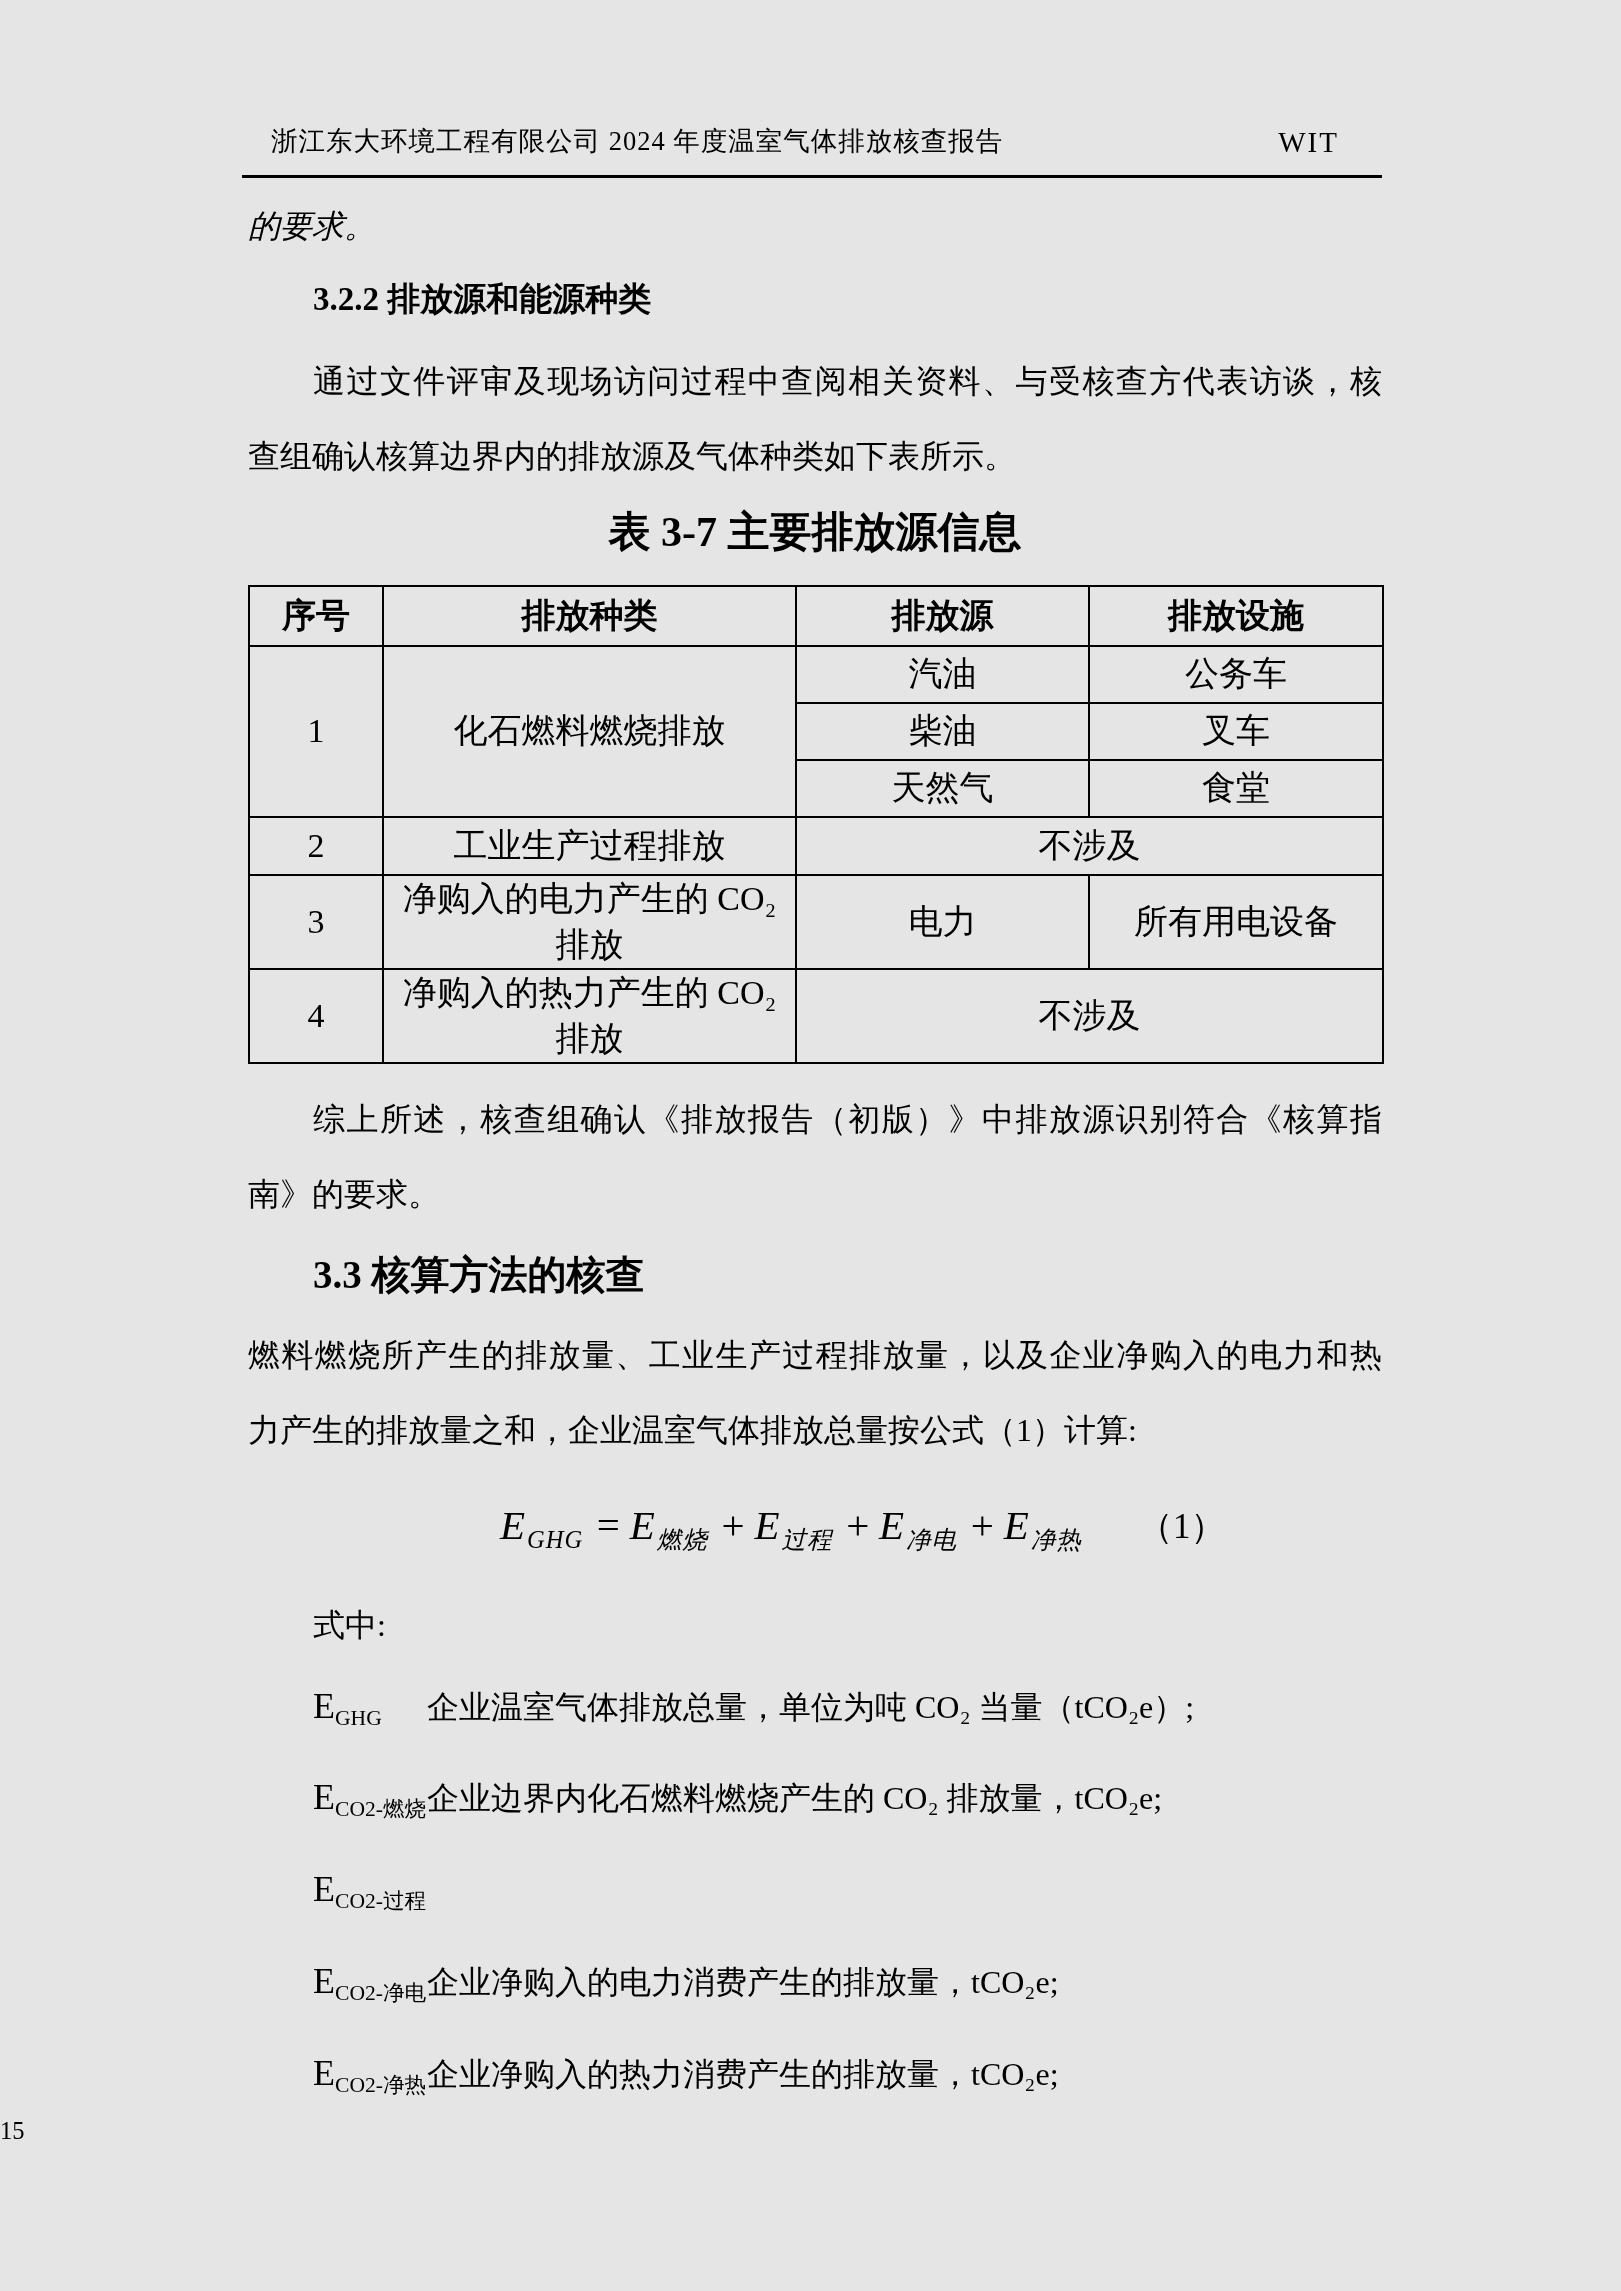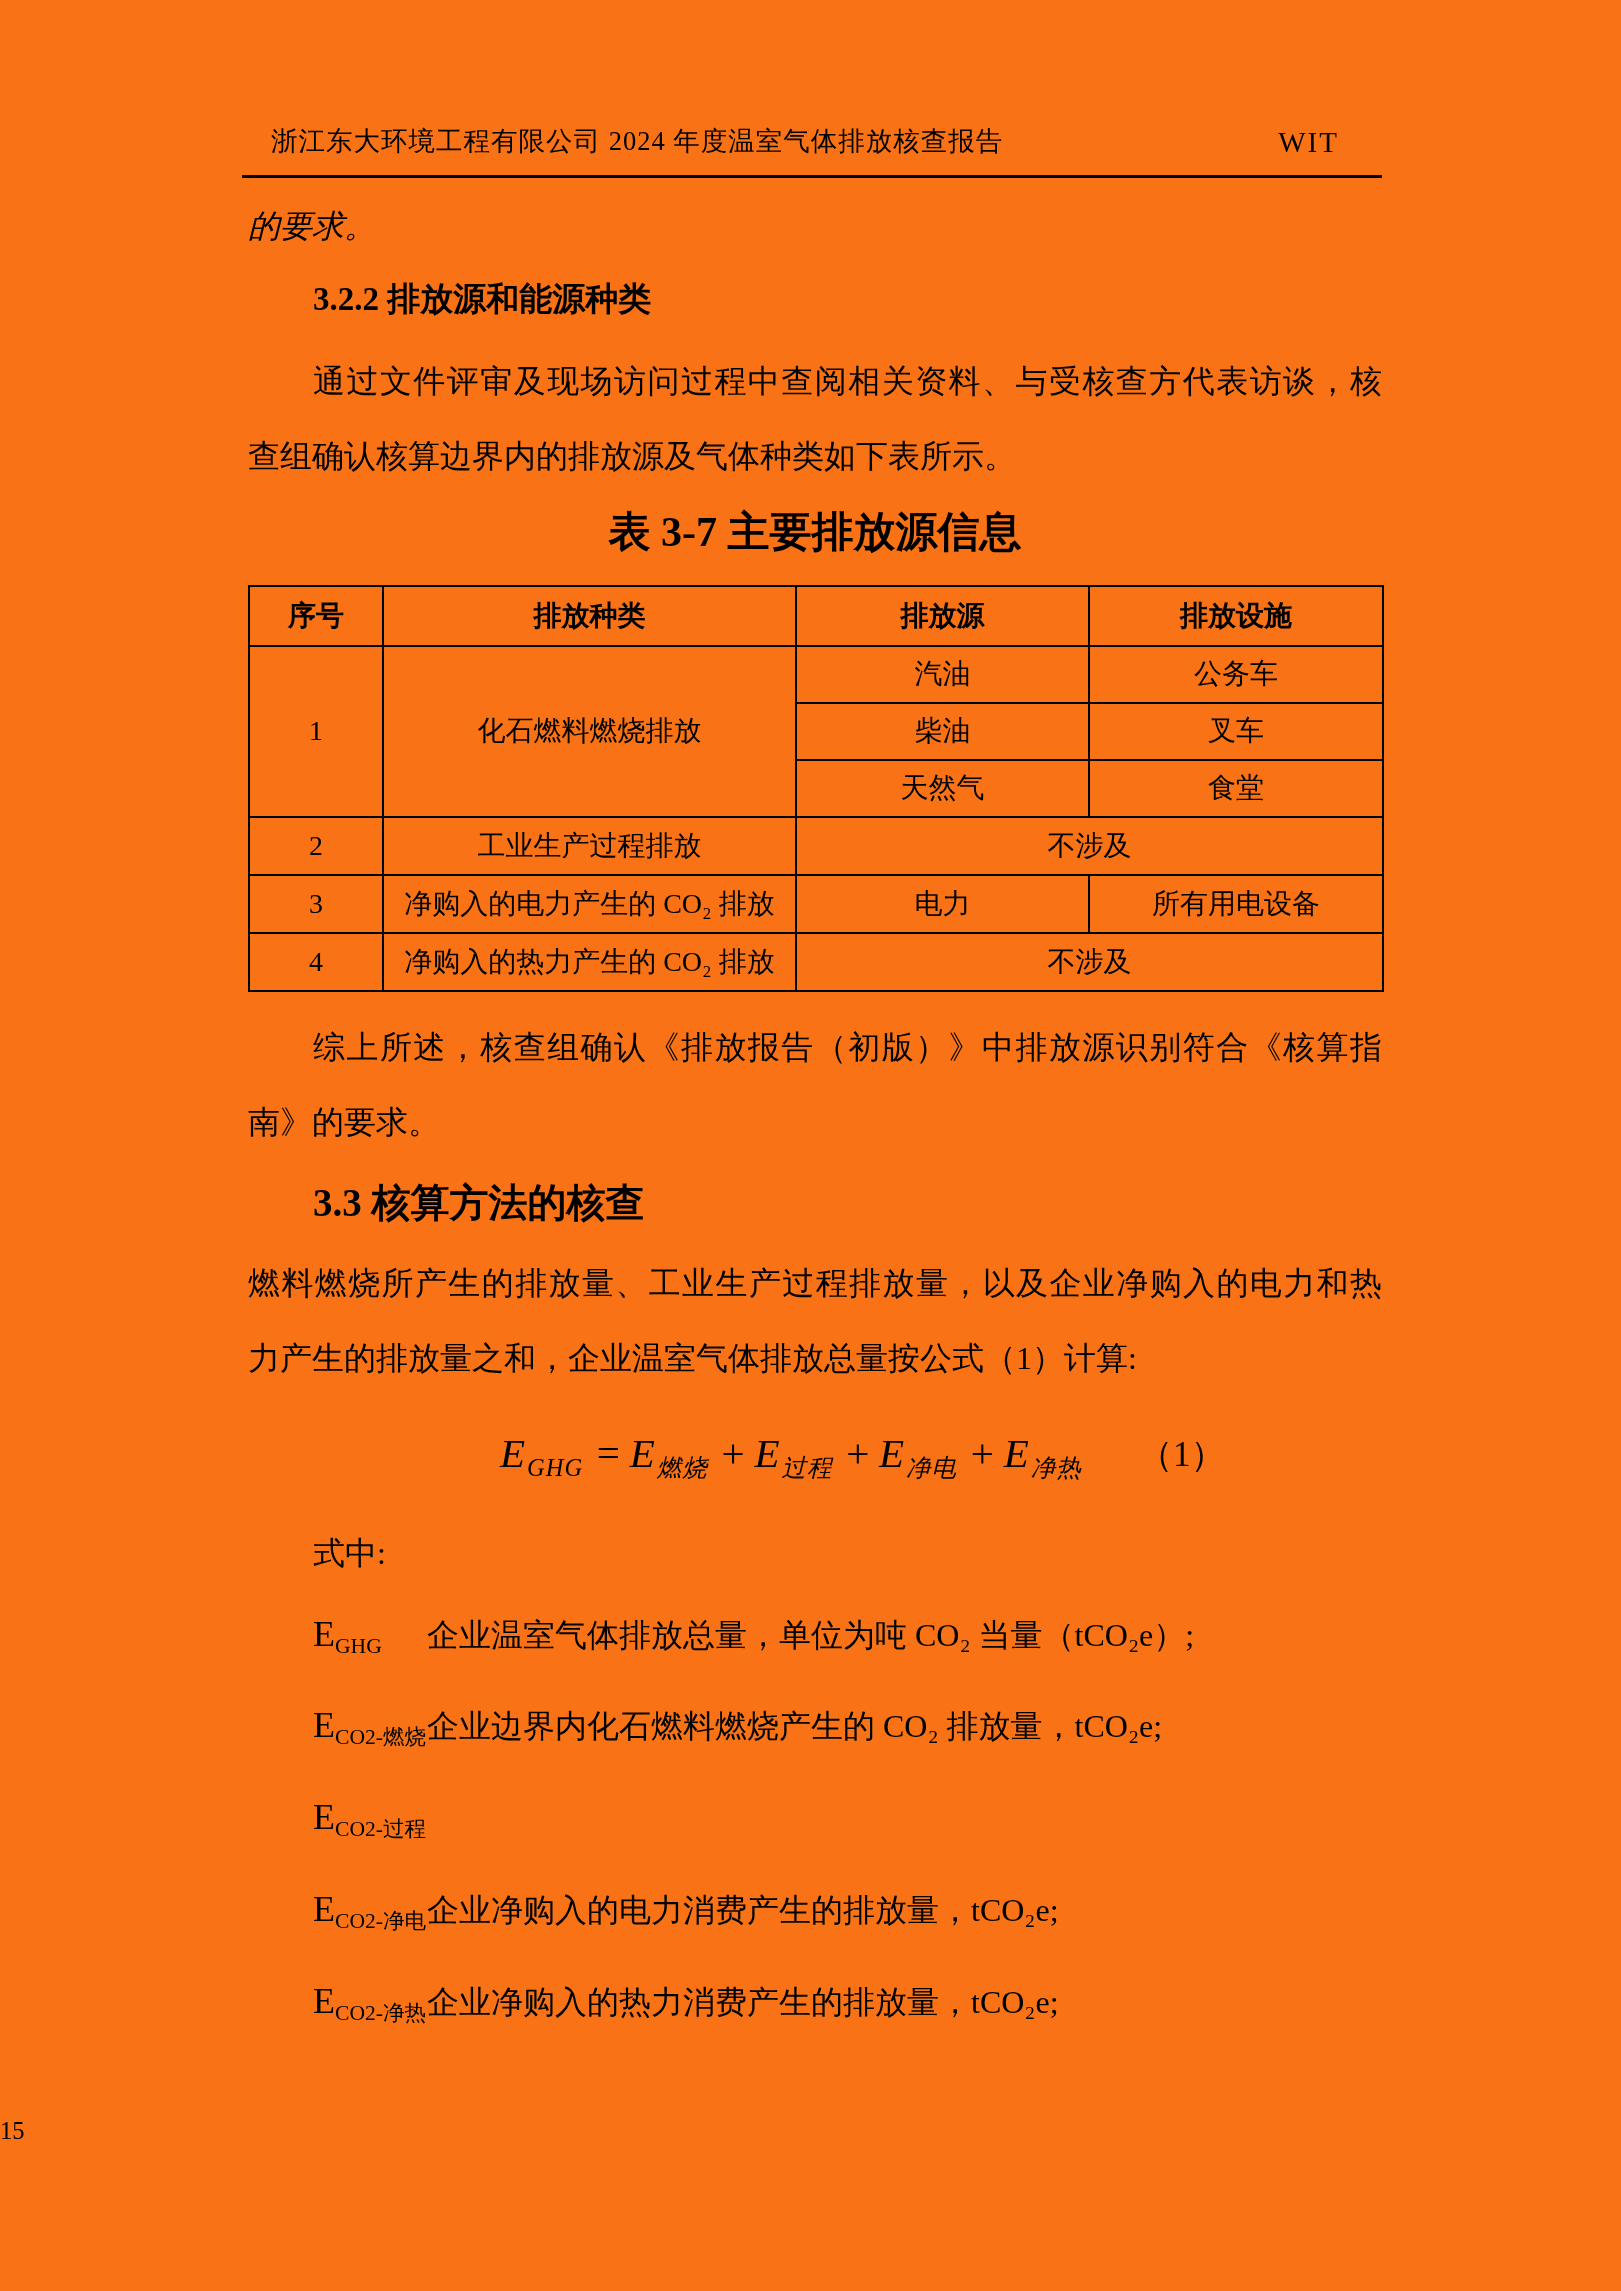--- a/index.html
+++ b/index.html
@@ -1,19 +1,19 @@
 <!DOCTYPE html>
 <html lang="zh"><head>
 <meta charset="utf-8">
 <style>
   html,body{margin:0;padding:0;background:#888;}
   .page{
     position:relative;
     width:1621px;height:2292px;
-    background:#f97316;
+    background:#e5e5e5;
     color:#000;
     font-family:"Liberation Serif","DejaVu Serif",serif;
     overflow:hidden;
     margin:0 auto;
   }
   
   .doc-header{
     margin:0 239px 0 242px;
     padding:123px 0 15.7px 0;
     border-bottom:3.9px solid #000;
@@ -34,21 +34,21 @@
   table.emission{
     margin-top:33px;
     border-collapse:collapse;
     border:2.9px solid #000;
     width:1134px;
     table-layout:fixed;
   }
   table.emission td,table.emission th{
     border:2.9px solid #000;
     text-align:center;vertical-align:middle;
-    font-size:28px;
+    font-size:34px;
     padding:0 3.9px;
   }
   table.emission th{font-weight:bold;height:58px;}
   tr.sub-row td{height:55px;}
   tr.plain-row td{height:56px;}
   
   .conclusion{margin-top:18.6px;}
   .h33{margin-top:18.6px;margin-left:65px;font-size:39px;font-weight:bold;line-height:47px;}
   .para4{margin-top:19.6px;}
   

